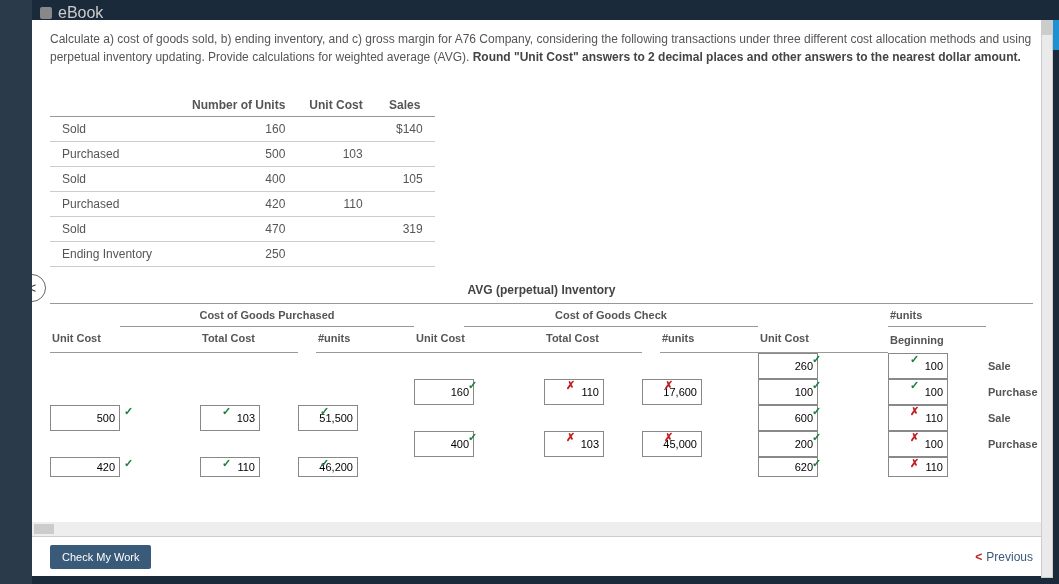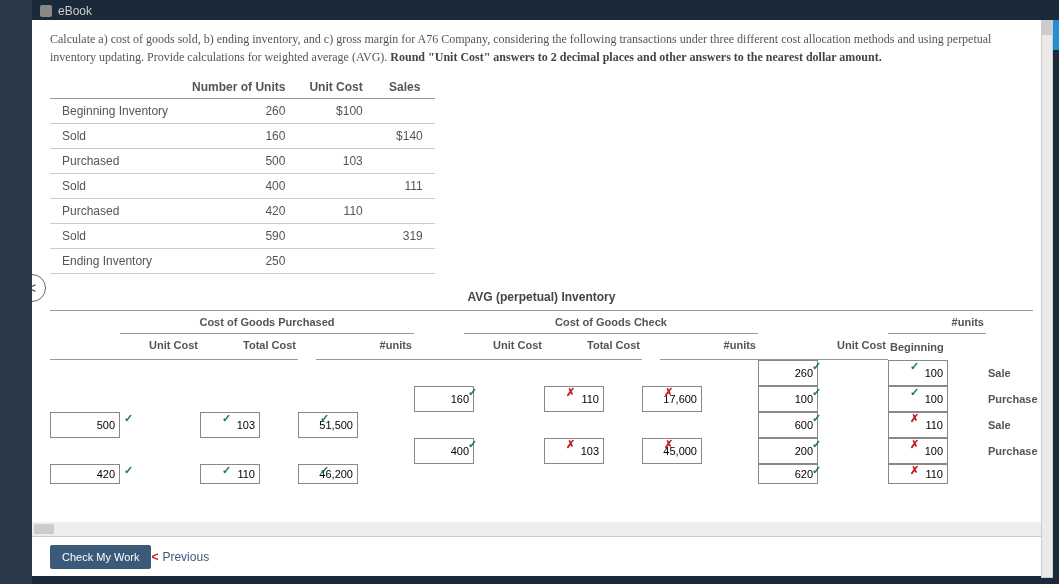--- a/index.html
+++ b/index.html
@@ -14,21 +14,21 @@
 .left-bar {
   position: absolute;
   left: 0; top: 0;
   width: 32px; height: 584px;
   background: #2a3a4a;
 }
 .top-tab {
   position: absolute;
   left: 32px; top: 0;
   color: #ccc;
-  font-size: 12px;
+  font-size: 16px;
   padding: 4px 8px;
   display: flex; align-items: center; gap: 6px;
 }
 .tab-icon {
   width: 12px; height: 12px;
   background: #888;
   border-radius: 2px;
 }
 .right-circle {
   position: absolute;
@@ -54,25 +54,24 @@
 .scroll-thumb {
   position: absolute;
   top: 0; left: 0; right: 0;
   height: 14px;
   background: #ccc;
 }
 .problem {
   font-size: 12px;
   color: #555;
   line-height: 1.5;
-  font-family: Liberation Serif, serif;
 }
 .bold { font-weight: bold; color: #444; }
 table.transactions {
-  margin-top: 10px;
+  margin-top: 28px;
   border-collapse: collapse;
   font-size: 12px;
   color: #555;
 }
 table.transactions th {
   padding: 4px 12px;
   font-weight: bold;
   border-bottom: 1px solid #999;
 }
 table.transactions td {
@@ -109,21 +108,21 @@
   color: #555;
 }
 .group-head {
   font-weight: bold;
   text-align: center;
   padding: 5px;
   border-bottom: 1px solid #999;
 }
 .col-head {
   font-weight: bold;
-  text-align: right;
+  text-align: left;
   padding: 5px 2px;
   border-bottom: 1px solid #999;
 }
 .row-label { padding: 7px 2px; font-weight: bold; }
 .spacer { padding: 7px 2px; }
 .in-box {
   border: 1px solid #888;
   padding: 3px 4px;
   text-align: right;
   min-width: 60px;
@@ -133,21 +132,21 @@
 .mark { font-weight: bold; padding: 0 4px; }
 .mark.ok { color: #1a8040; }
 .mark.bad { color: #c02020; }
 .footer-bar {
   position: absolute;
   left: 0; right: 0; bottom: 0;
   height: 40px;
   border-top: 1px solid #ccc;
   display: flex;
   align-items: center;
-  justify-content: flex-start;
+  justify-content: space-between;
   padding: 0 18px;
 }
 .check-btn {
   background: #3a5a7a;
   color: #fff;
   border: none;
   padding: 6px 12px;
   font-size: 11px;
   border-radius: 2px;
 }
@@ -191,52 +190,46 @@
     <thead>
       <tr>
         <th></th>
         <th>Number of Units</th>
         <th>Unit Cost</th>
         <th>Sales</th>
       </tr>
     </thead>
     <tbody>
       <tr>
-          <td>Beginning Inventory</td>
-          <td>260</td>
-          <td>$100</td>
-          <td></td>
-        </tr>
-      <tr>
           <td>Sold</td>
           <td>160</td>
           <td></td>
           <td>$140</td>
         </tr>
       <tr>
           <td>Purchased</td>
           <td>500</td>
           <td>103</td>
           <td></td>
         </tr>
       <tr>
           <td>Sold</td>
           <td>400</td>
           <td></td>
-          <td>111</td>
+          <td>105</td>
         </tr>
       <tr>
           <td>Purchased</td>
           <td>420</td>
           <td>110</td>
           <td></td>
         </tr>
       <tr>
           <td>Sold</td>
-          <td>590</td>
+          <td>470</td>
           <td></td>
           <td>319</td>
         </tr>
       <tr>
           <td>Ending Inventory</td>
           <td>250</td>
           <td></td>
           <td></td>
         </tr>
     </tbody>

